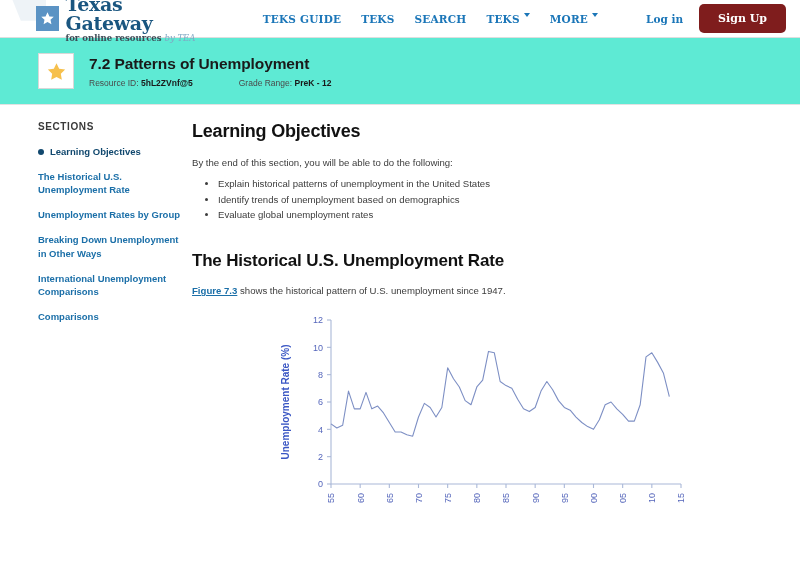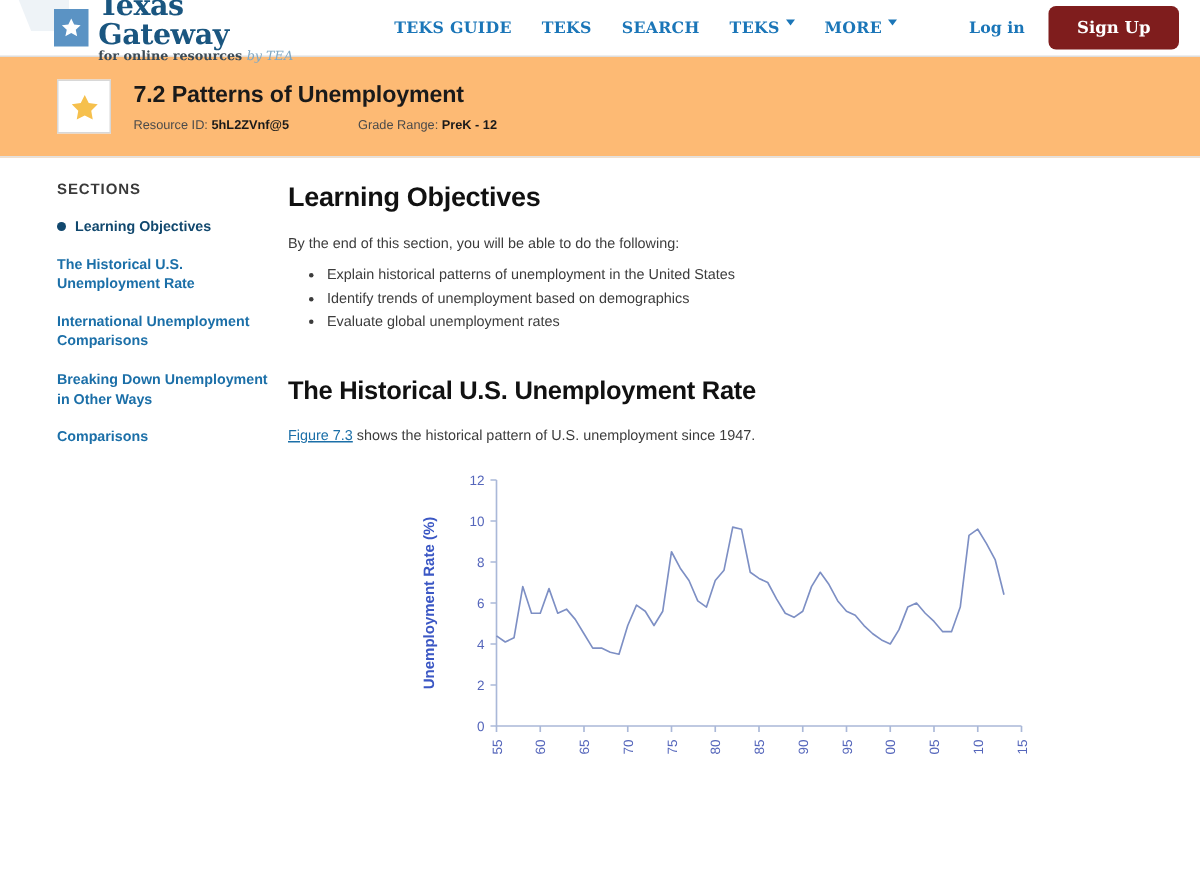--- a/index.html
+++ b/index.html
@@ -94,21 +94,21 @@
     font-size: 11px;
     border: none;
     border-radius: 5px;
     padding: 8px 19px;
     cursor: pointer;
     white-space: nowrap;
   }
 
   
   .titlebar {
-    background: #fdba74;
+    background: #5eead4;
     border-bottom: 1px solid #e2e2e2;
     height: 67px;
     display: flex; align-items: center;
     padding-left: 38px;
   }
   .star-box {
     width: 36px; height: 36px;
     border: 1px solid #d8d8d8;
     background: #fff;
     display: flex; align-items: center; justify-content: center;
@@ -160,21 +160,21 @@
   .h2 {
     font-size: 17px; font-weight: bold; color: #111;
     margin: 28px 0 13px 0; letter-spacing: -0.2px;
   }
   .para { font-size: 9.6px; color: #3c3c3c; line-height: 1.5; margin: 0 0 6px 0; }
   .para.spaced { margin-top: 12px; }
   ul.objectives { margin: 2px 0 0 0; padding-left: 26px; }
   ul.objectives li {
     font-size: 9.6px; color: #3c3c3c; line-height: 1.62;
   }
-  .figlink { color: #1b6fa8; text-decoration: underline; cursor: pointer; }
+  .figlink { color: #1b6fa8; text-decoration: underline; cursor: pointer; font-weight: bold; }
 
   
   .chart-wrap { margin-top: 16px; display: flex; justify-content: center; }
   .chart { position: relative; }
   svg.plot { display: block; }
   .axis-line { stroke: #aab8d8; stroke-width: 1.1; fill: none; }
   .tick { stroke: #aab8d8; stroke-width: 1.1; }
   .ticklabel { fill: #5566bb; font-family: "Liberation Sans", sans-serif; font-size: 9px; }
   .axis-title { fill: #3b57c4; font-family: "Liberation Sans", sans-serif; font-size: 10px; font-weight: bold; }
   .series { fill: none; stroke: #7d8fc4; stroke-width: 1.1; stroke-linejoin: round; }
@@ -242,24 +242,27 @@
   <div class="sidebar">
     <div class="sections-label">SECTIONS</div>
 
     <div class="sec-item active">
       <span class="sec-bullet"></span><span>Learning Objectives</span>
     </div>
     <div class="sec-item">
       <span>The Historical U.S. Unemployment Rate</span>
     </div>
     <div class="sec-item">
+      <span>Unemployment Rates by Group</span>
+    </div>
+    <div class="sec-item">
+      <span>Breaking Down Unemployment in Other Ways</span>
+    </div>
+    <div class="sec-item">
       <span>International Unemployment Comparisons</span>
-    </div>
-    <div class="sec-item">
-      <span>Breaking Down Unemployment in Other Ways</span>
     </div>
     <div class="sec-item">
       <span>Comparisons</span>
     </div>
   </div>
 
   <div class="main">
     <h2 class="h1">Learning Objectives</h2>
     <p class="para">By the end of this section, you will be able to do the following:</p>
     <ul class="objectives">

